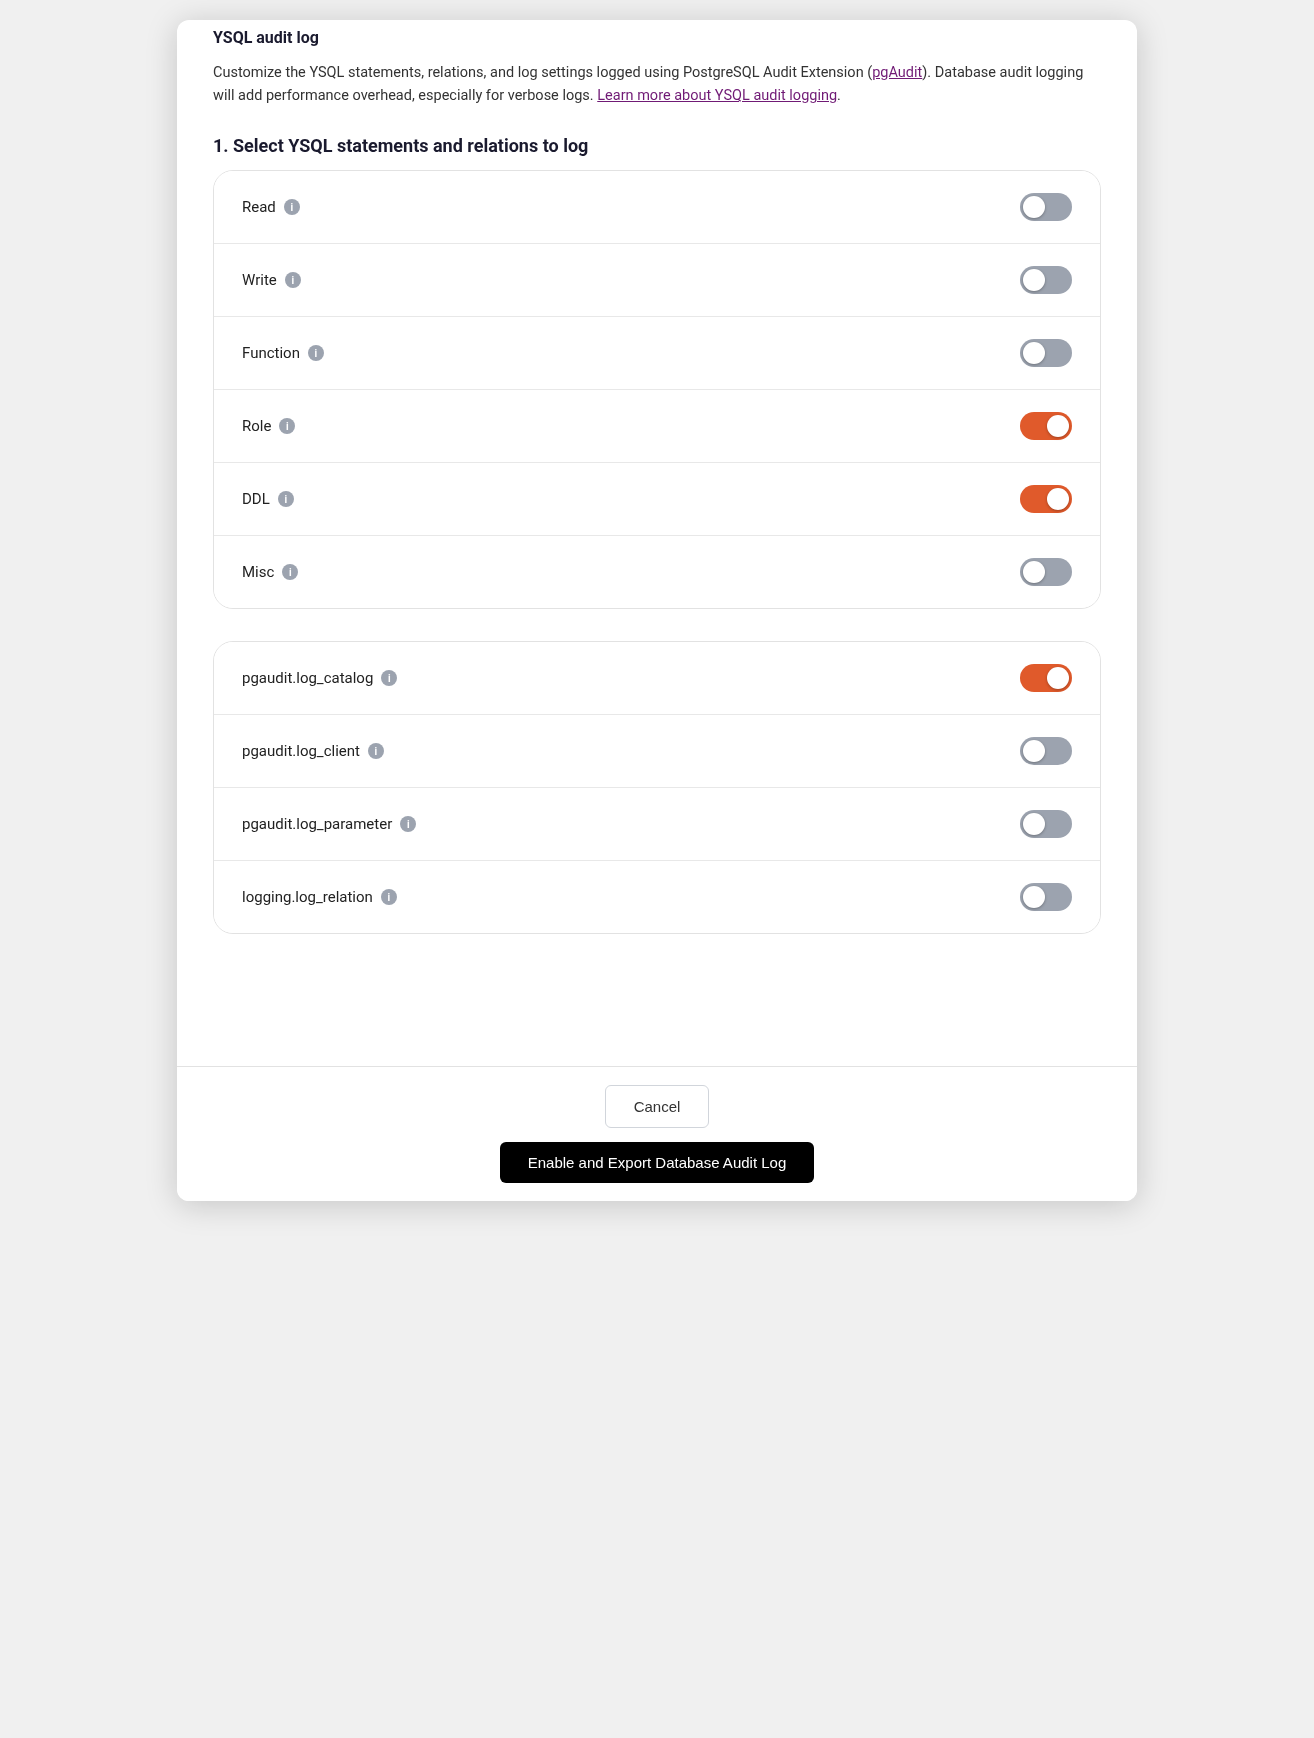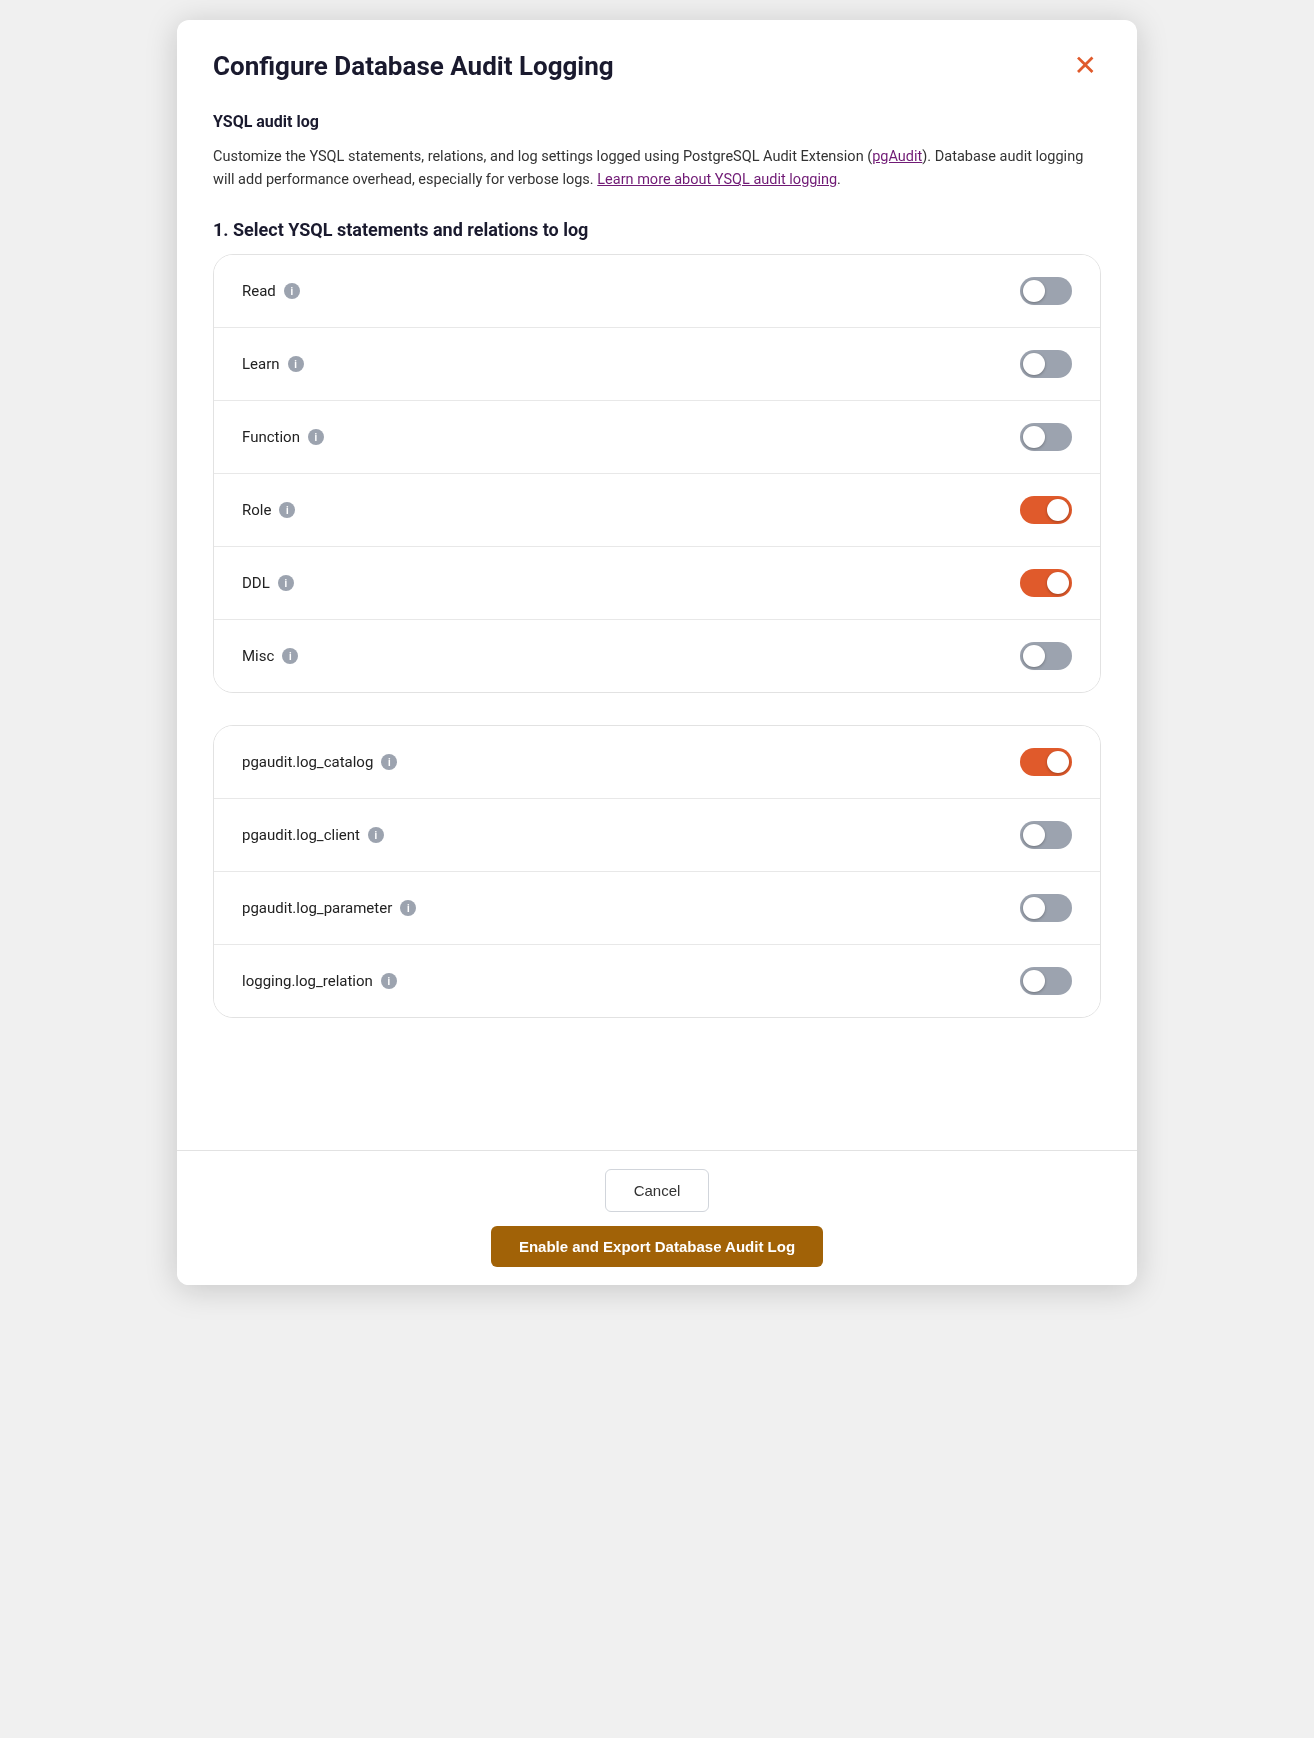--- a/index.html
+++ b/index.html
@@ -201,39 +201,35 @@
       border: 1.5px solid #d1d5db;
       border-radius: 6px;
       padding: 12px 28px;
       font-size: 15px;
       font-weight: 500;
       color: #333;
       cursor: pointer;
     }
 
     .btn-primary {
-      background: #a16207;
+      background: #000000;
       border: none;
       border-radius: 6px;
       padding: 12px 28px;
       font-size: 15px;
-      font-weight: 700;
+      font-weight: 400;
       color: #fff;
       cursor: pointer;
     }
   </style>
 </head>
 <body>
 
 <div class="modal">
 
-  <div class="modal-header">
-    <h1 class="modal-title">Configure Database Audit Logging</h1>
-    <button class="close-btn">✕</button>
-  </div>
 
   <div class="modal-body">
 
     <div>
       <h2 class="section-title">YSQL audit log</h2>
       <p class="description">
         <span>Customize the YSQL statements, relations, and log settings logged using PostgreSQL Audit Extension (</span><a href="#">pgAudit</a><span>). Database audit logging will add performance overhead, especially for verbose logs. </span><a href="#">Learn more about YSQL audit logging</a><span>.</span>
       </p>
     </div>
 
@@ -249,21 +245,21 @@
         <label class="toggle-switch">
           <input type="checkbox" style="">
           <div class="toggle-track off">
             <div class="toggle-thumb"></div>
           </div>
         </label>
       </div>
 
       <div class="settings-row">
         <div class="row-label">
-          <span>Learn</span>
+          <span>Write</span>
           <span class="info-icon">i</span>
         </div>
         <label class="toggle-switch">
           <input type="checkbox" style="">
           <div class="toggle-track off">
             <div class="toggle-thumb"></div>
           </div>
         </label>
       </div>
 

